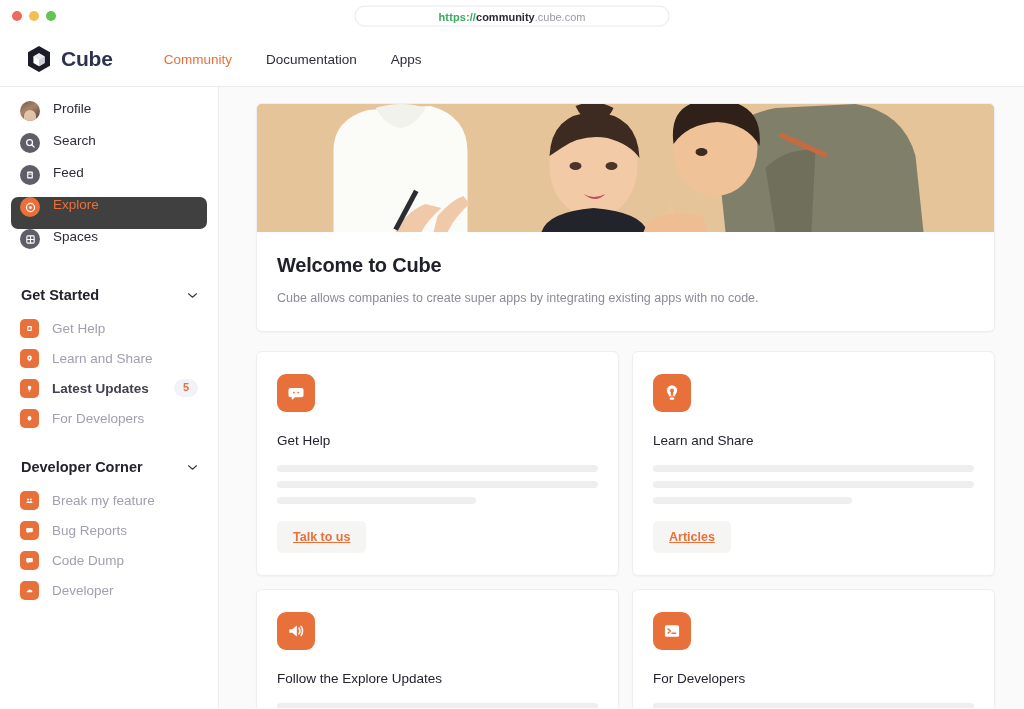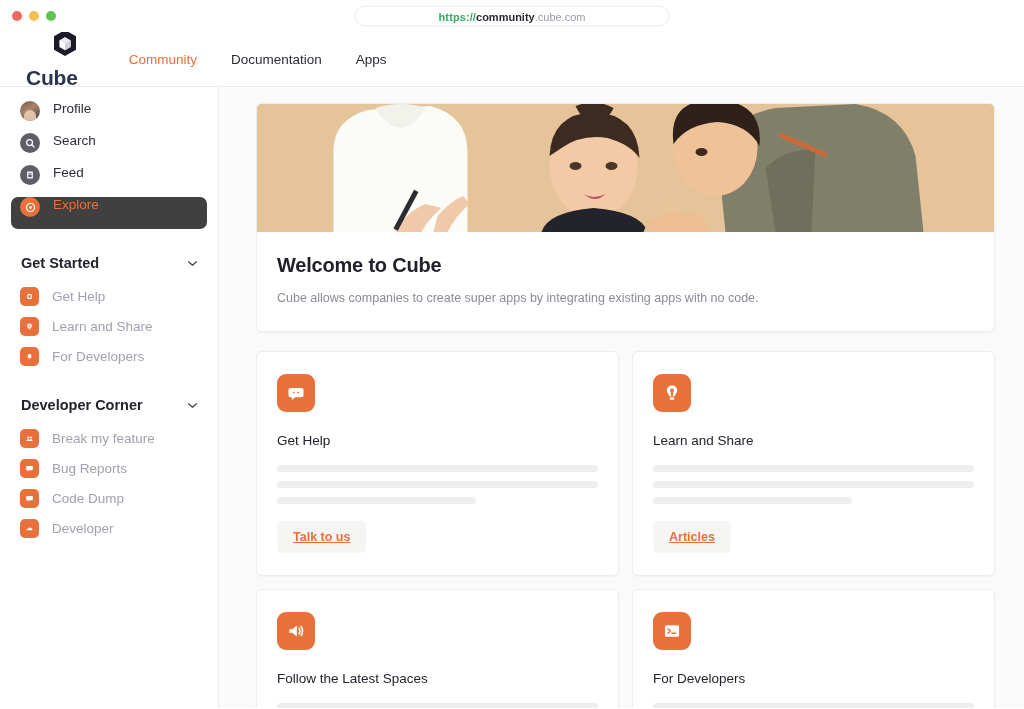--- a/index.html
+++ b/index.html
@@ -44,21 +44,21 @@
   .url-rest   { color: #9a9aa6; font-weight: 400; }
 
   
   .topbar {
     height: 55px;
     background: #fff;
     border-bottom: 1px solid #ececf0;
     display: flex; align-items: center;
     padding-left: 26px;
   }
-  .brand { display: flex; align-items: flex-end; gap: 9px; flex-direction: column; }
+  .brand { display: flex; align-items: center; gap: 9px; }
   .brand-logo { width: 26px; height: 28px; display: block; }
   .brand-name {
     font-size: 21px; font-weight: 700; color: #2b3350;
     letter-spacing: -0.2px;
   }
   .nav-links { display: flex; align-items: center; margin-left: 51px; gap: 34px; }
   .nav-link {
     font-size: 13.5px; color: #2d2d38; cursor: pointer;
     white-space: nowrap;
   }
@@ -268,20 +268,30 @@
     <div class="nav-item selected">
       <span class="circ-icon orange">
         <svg width="11" height="11" viewBox="0 0 12 12">
           <circle cx="6" cy="6" r="4.4" fill="none" stroke="#fff" stroke-width="1.3"></circle>
           <circle cx="6" cy="6" r="1.5" fill="#fff"></circle>
         </svg>
       </span>
       <span class="nav-item-label">Explore</span>
     </div>
 
+    <div class="nav-item">
+      <span class="circ-icon">
+        <svg width="11" height="11" viewBox="0 0 12 12">
+          <rect x="2" y="2" width="8" height="8" rx="1" fill="none" stroke="#fff" stroke-width="1.2"></rect>
+          <line x1="6" y1="2" x2="6" y2="10" stroke="#fff" stroke-width="1.2"></line>
+          <line x1="2" y1="6" x2="10" y2="6" stroke="#fff" stroke-width="1.2"></line>
+        </svg>
+      </span>
+      <span class="nav-item-label">Spaces</span>
+    </div>
 
     <div class="section-head">
       <span class="section-title">Get Started</span>
       <span>
         <svg class="chevron" viewBox="0 0 12 8">
             <path d="M1.5 2 L6 6 L10.5 2" fill="none" stroke="#3b3b48" stroke-width="1.3" stroke-linecap="round" stroke-linejoin="round"></path>
           </svg>
       </span>
     </div>
 
@@ -299,20 +309,30 @@
       <span class="sq-icon">
         <svg width="9" height="9" viewBox="0 0 12 12">
             <circle cx="6" cy="5.2" r="3.1" fill="#fff"></circle>
             <rect x="4.6" y="8.2" width="2.8" height="1.5" rx=".6" fill="#fff"></rect>
             <circle cx="6" cy="5.2" r="1.1" fill="#e8703a"></circle>
           </svg>
       </span>
       <span class="sub-label">Learn and Share</span>
     </div>
 
+    <div class="sub-item strong">
+      <span class="sq-icon">
+        <svg width="9" height="9" viewBox="0 0 12 12">
+            <path d="M6 2.2 C7.4 2.2 8.4 3.3 8.4 4.8 C8.4 6.2 7.2 6.9 7.2 8 L4.8 8 C4.8 6.9 3.6 6.2 3.6 4.8 C3.6 3.3 4.6 2.2 6 2.2 Z" fill="#fff"></path>
+            <rect x="4.9" y="8.6" width="2.2" height="1.3" rx=".55" fill="#fff"></rect>
+          </svg>
+      </span>
+      <span class="sub-label">Latest Updates</span>
+      <span class="badge">5</span>
+    </div>
 
     <div class="sub-item">
       <span class="sq-icon">
         <svg width="9" height="9" viewBox="0 0 12 12">
             <ellipse cx="6" cy="5.8" rx="2.5" ry="3.1" fill="#fff"></ellipse>
           </svg>
       </span>
       <span class="sub-label">For Developers</span>
     </div>
 
@@ -440,21 +460,21 @@
       </div>
 
       <div class="card">
         <div class="card-icon">
           <svg width="20" height="20" viewBox="0 0 24 24">
             <path d="M4 10 H7.5 L13 5.5 V18.5 L7.5 14 H4 Z" fill="#fff"></path>
             <path d="M15.6 8.6 Q18 12 15.6 15.4" fill="none" stroke="#fff" stroke-width="1.8" stroke-linecap="round"></path>
             <path d="M18.1 6.4 Q21.6 12 18.1 17.6" fill="none" stroke="#fff" stroke-width="1.8" stroke-linecap="round"></path>
           </svg>
         </div>
-        <div class="card-title">Follow the Latest Spaces</div>
+        <div class="card-title">Follow the Explore Updates</div>
         <div class="skeletons">
           <div class="sk"></div>
 
         </div>
       </div>
 
       <div class="card">
         <div class="card-icon">
           <svg width="20" height="20" viewBox="0 0 24 24">
             <rect x="3.5" y="5" width="17" height="14" rx="2" fill="#fff"></rect>

